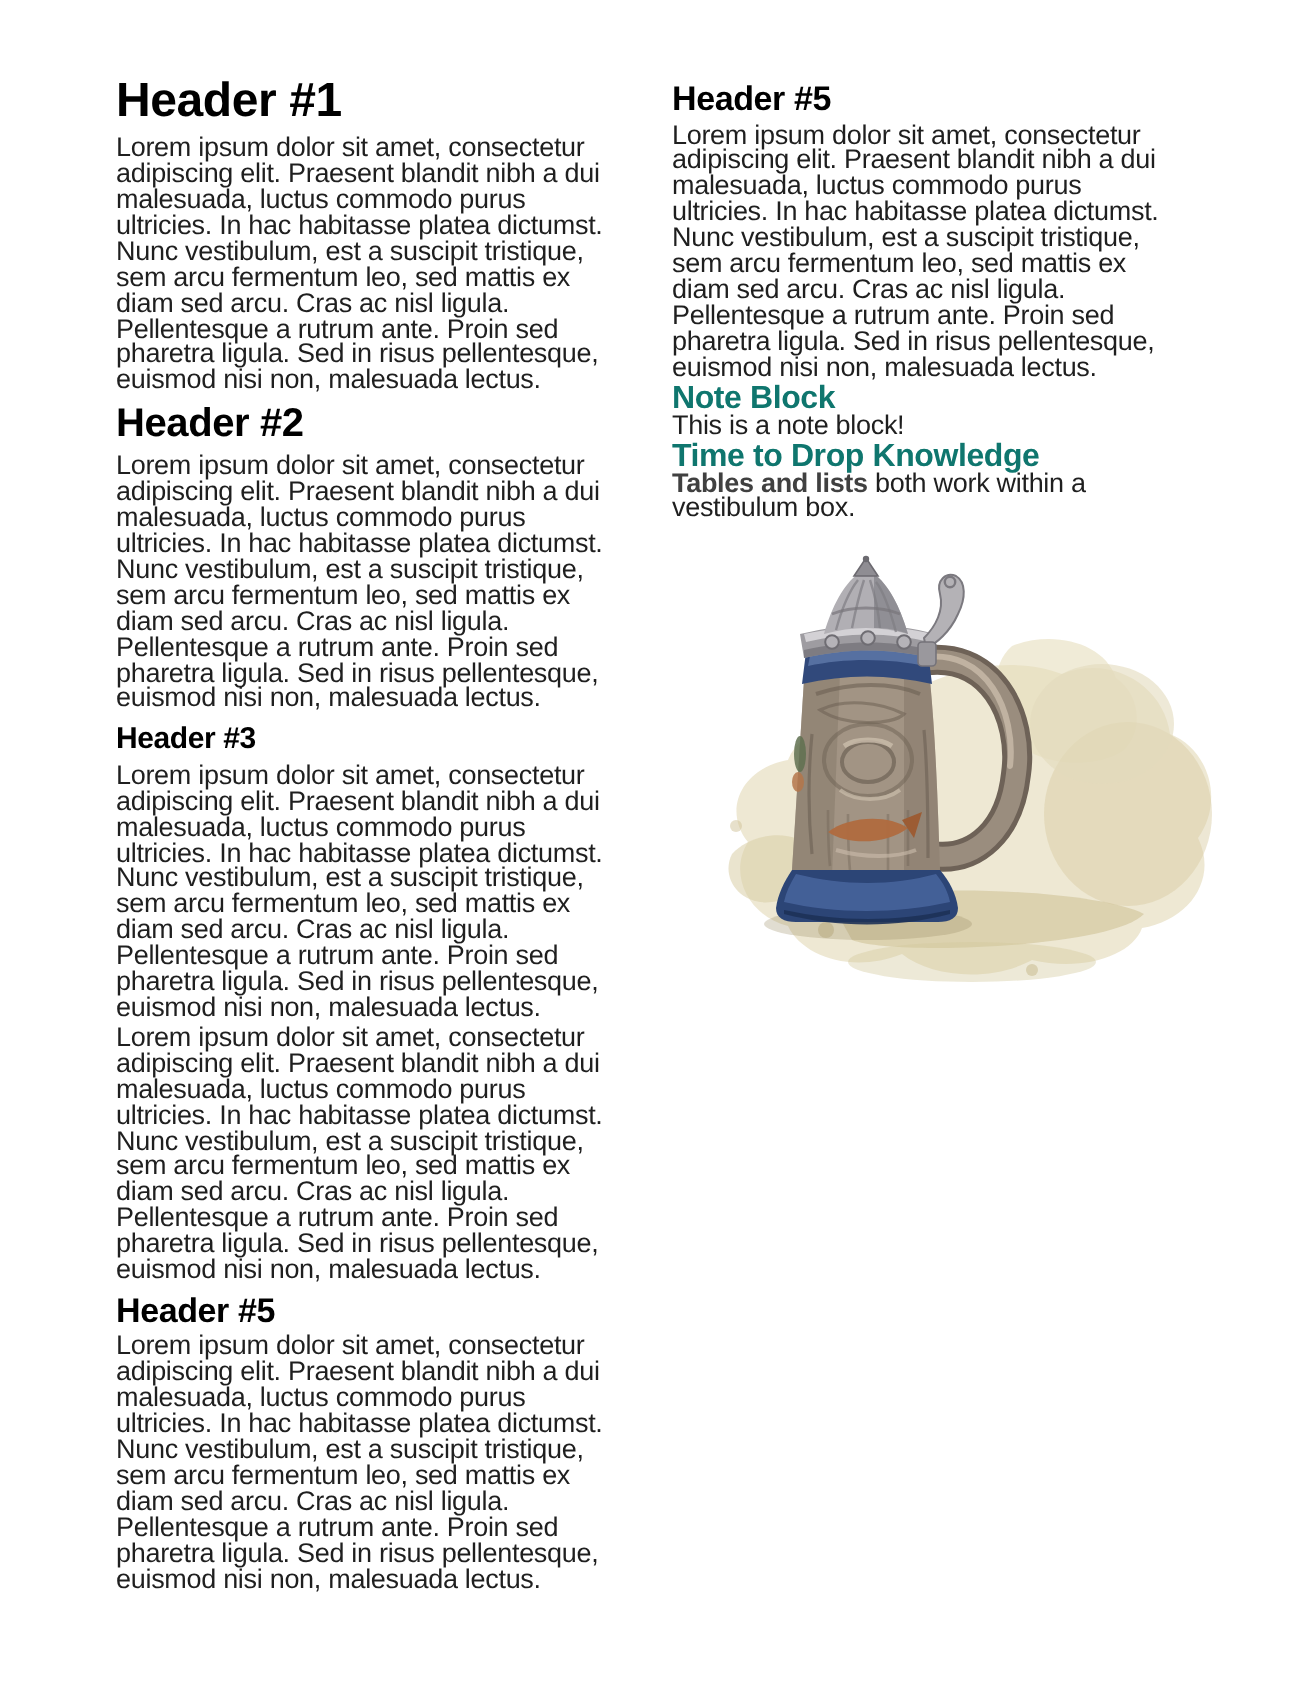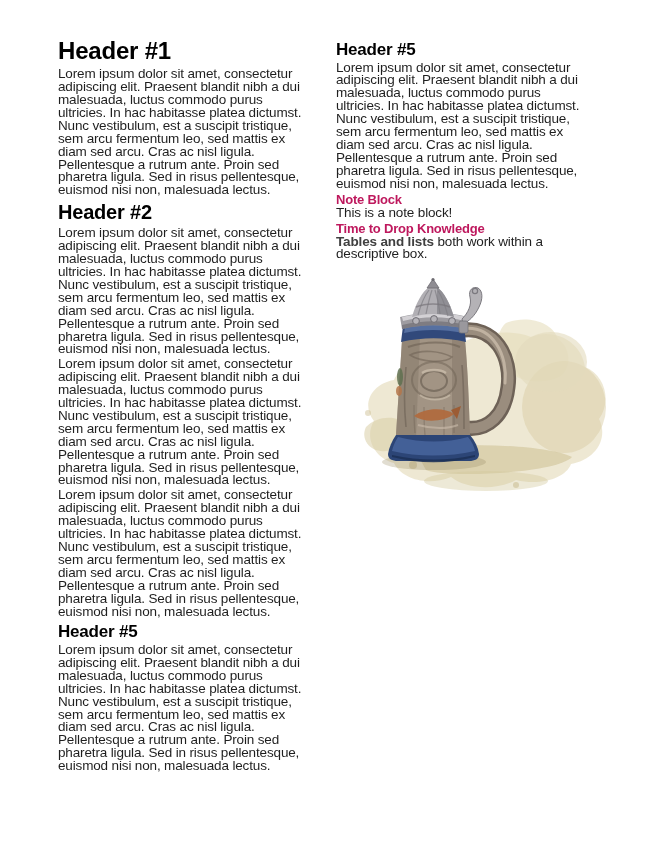--- a/index.html
+++ b/index.html
@@ -25,21 +25,21 @@
     margin:0 0 2px 0;
     color:#1f1f1f;
   }
   h1,h2,h3,h4,h5{color:#000;font-weight:bold;letter-spacing:-0.2px;}
   h1.doc-h1{font-size:24px;line-height:1.05;margin:0 0 5px 0;}
   h2.doc-h2{font-size:20px;line-height:1.05;margin:5px 0 4px 0;}
   h3.doc-h3{font-size:15px;line-height:1.1;margin:6px 0 3px 0;}
   h4.doc-h4{font-size:13.5px;line-height:1.1;margin:5px 0 2px 0;}
   h5.doc-h5{font-size:17px;line-height:1.15;margin:4px 0 2px 0;}
   .note-title{
-    font-size:13px;line-height:13px;font-weight:bold;color:#be185d;
+    font-size:16px;line-height:13px;font-weight:bold;color:#0f766e;
     letter-spacing:-0.2px;margin:2px 0 1px 0;
   }
   .inline-bold{font-weight:bold;color:#404040;}
   .illustration{
     width:270px;height:215px;
     margin:16px 0 0 20px;
   }
   .illustration svg{display:block;}
 </style>
 </head>
@@ -48,39 +48,40 @@
 <div class="page">
 
   <div class="col">
 
     <h1 class="doc-h1">Header #1</h1>
     <p class="body-text">Lorem ipsum dolor sit amet, consectetur adipiscing elit. Praesent blandit nibh a dui malesuada, luctus commodo purus ultricies. In hac habitasse platea dictumst. Nunc vestibulum, est a suscipit tristique, sem arcu fermentum leo, sed mattis ex diam sed arcu. Cras ac nisl ligula. Pellentesque a rutrum ante. Proin sed pharetra ligula. Sed in risus pellentesque, euismod nisi non, malesuada lectus.</p>
 
     <h2 class="doc-h2">Header #2</h2>
     <p class="body-text">Lorem ipsum dolor sit amet, consectetur adipiscing elit. Praesent blandit nibh a dui malesuada, luctus commodo purus ultricies. In hac habitasse platea dictumst. Nunc vestibulum, est a suscipit tristique, sem arcu fermentum leo, sed mattis ex diam sed arcu. Cras ac nisl ligula. Pellentesque a rutrum ante. Proin sed pharetra ligula. Sed in risus pellentesque, euismod nisi non, malesuada lectus.</p>
 
+    <h3 class="doc-h3">Header #3</h3>
     <p class="body-text">Lorem ipsum dolor sit amet, consectetur adipiscing elit. Praesent blandit nibh a dui malesuada, luctus commodo purus ultricies. In hac habitasse platea dictumst. Nunc vestibulum, est a suscipit tristique, sem arcu fermentum leo, sed mattis ex diam sed arcu. Cras ac nisl ligula. Pellentesque a rutrum ante. Proin sed pharetra ligula. Sed in risus pellentesque, euismod nisi non, malesuada lectus.</p>
 
     <p class="body-text">Lorem ipsum dolor sit amet, consectetur adipiscing elit. Praesent blandit nibh a dui malesuada, luctus commodo purus ultricies. In hac habitasse platea dictumst. Nunc vestibulum, est a suscipit tristique, sem arcu fermentum leo, sed mattis ex diam sed arcu. Cras ac nisl ligula. Pellentesque a rutrum ante. Proin sed pharetra ligula. Sed in risus pellentesque, euismod nisi non, malesuada lectus.</p>
 
     <h5 class="doc-h5">Header #5</h5>
     <p class="body-text">Lorem ipsum dolor sit amet, consectetur adipiscing elit. Praesent blandit nibh a dui malesuada, luctus commodo purus ultricies. In hac habitasse platea dictumst. Nunc vestibulum, est a suscipit tristique, sem arcu fermentum leo, sed mattis ex diam sed arcu. Cras ac nisl ligula. Pellentesque a rutrum ante. Proin sed pharetra ligula. Sed in risus pellentesque, euismod nisi non, malesuada lectus.</p>
 
   </div>
 
   <div class="col">
 
     <h5 class="doc-h5" style="margin-top:2px;">Header #5</h5>
     <p class="body-text">Lorem ipsum dolor sit amet, consectetur adipiscing elit. Praesent blandit nibh a dui malesuada, luctus commodo purus ultricies. In hac habitasse platea dictumst. Nunc vestibulum, est a suscipit tristique, sem arcu fermentum leo, sed mattis ex diam sed arcu. Cras ac nisl ligula. Pellentesque a rutrum ante. Proin sed pharetra ligula. Sed in risus pellentesque, euismod nisi non, malesuada lectus.</p>
 
     <div class="note-title">Note Block</div>
     <p class="body-text">This is a note block!</p>
 
     <div class="note-title">Time to Drop Knowledge</div>
-    <p class="body-text"><span class="inline-bold">Tables and lists</span><span> both work within a descriptive box.</span></p>
+    <p class="body-text"><span class="inline-bold">Tables and lists</span><span> both work within a vestibulum box.</span></p>
 
     <div class="illustration" title="Watercolor illustration of a German beer stein with pewter lid, navy blue bands, carved stone body and handle">
       <svg width="270" height="215" viewBox="0 0 270 215" xmlns="http://www.w3.org/2000/svg">
 
         <g>
           <path d="M 95,72 C 115,58 150,50 175,60 C 200,50 226,66 229,90
                    C 249,98 256,124 243,142 C 253,162 239,183 215,187
                    C 210,201 185,209 160,203 C 140,214 110,212 95,200
                    C 70,210 45,201 38,186 C 18,181 8,160 18,144
                    C 5,128 15,107 38,103 C 45,86 70,78 95,72 Z" fill="#ddd2a8" opacity="0.5"></path>

